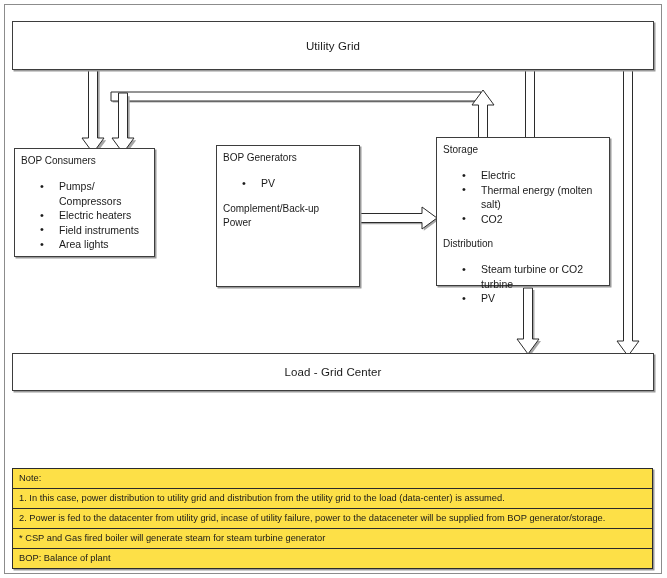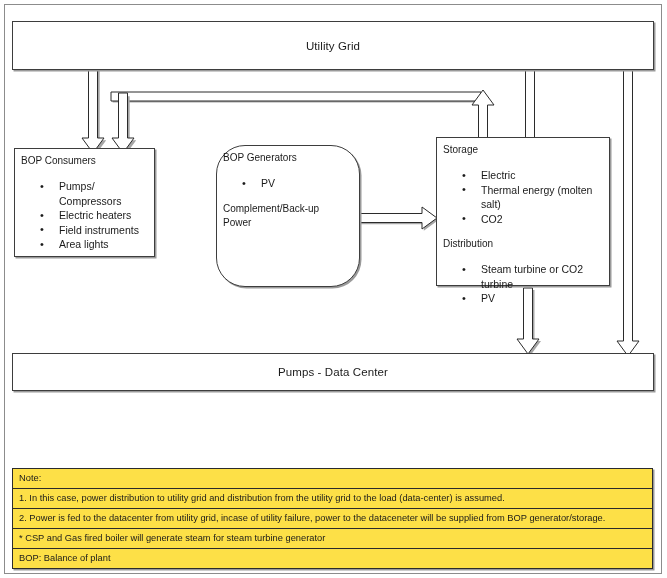--- a/index.html
+++ b/index.html
@@ -69,21 +69,20 @@
     width: 141px;
     height: 109px;
     padding: 5px 4px 0 6px;
   }
   #bop-generators {
     left: 216px;
     top: 145px;
     width: 144px;
     height: 142px;
     padding: 5px 4px 0 6px;
-    border-radius: 29px;
   }
   #storage-box {
     left: 436px;
     top: 137px;
     width: 174px;
     height: 149px;
     padding: 5px 4px 0 6px;
   }
   .box-title {
     font-size: 10px;
@@ -243,21 +242,21 @@
       <li>CO2</li>
     </ul>
     <div class="box-title">Distribution</div>
     <ul class="blist">
       <li style="white-space:normal;">Steam turbine or CO2 turbine</li>
       <li>PV</li>
     </ul>
   </div>
 
   <div class="box bar-box shadowed" id="load-box">
-    <span class="bar-label">Pumps - Data Center</span>
+    <span class="bar-label">Load - Grid Center</span>
   </div>
 
   <div id="notes">
     <div class="note-row">Note:</div>
     <div class="note-row">1. In this case, power distribution to utility grid and distribution from the utility grid to the load (data-center) is assumed.</div>
     <div class="note-row">2. Power is fed to the datacenter from utility grid, incase of utility failure, power to the dataceneter will be supplied from BOP generator/storage.</div>
     <div class="note-row">* CSP and Gas fired boiler will generate steam for steam turbine generator</div>
     <div class="note-row">BOP: Balance of plant</div>
   </div>
 

